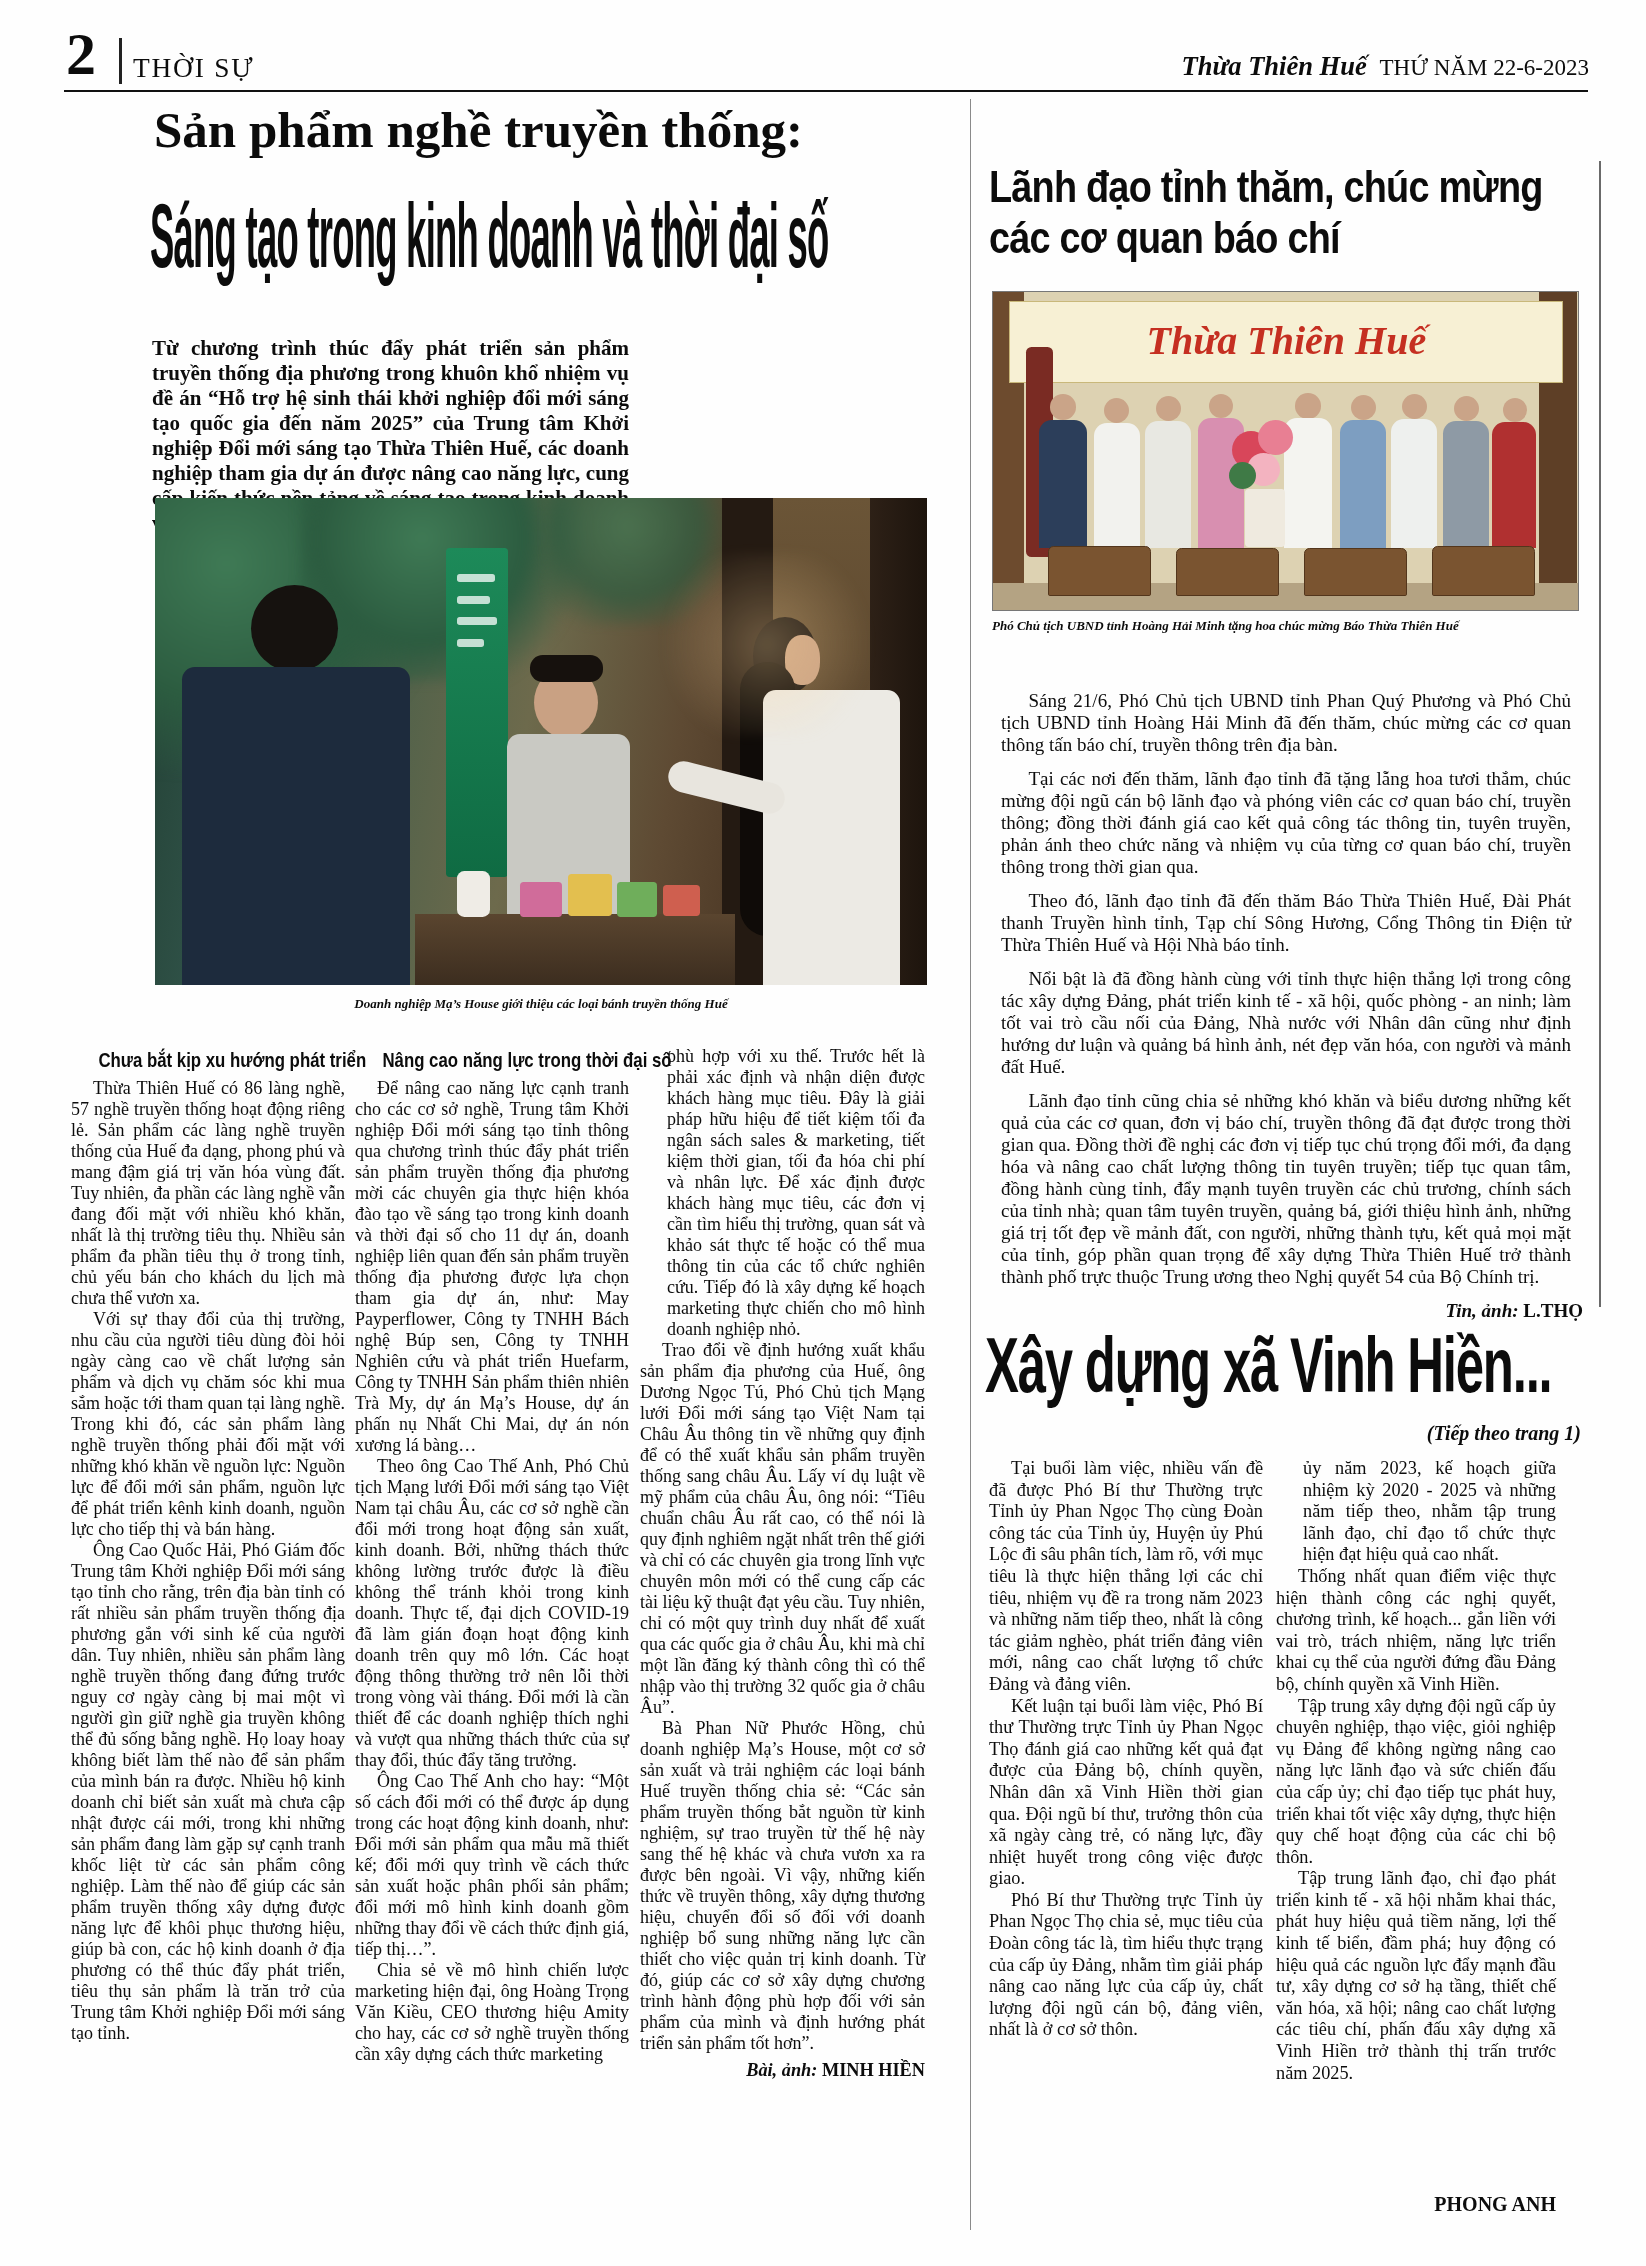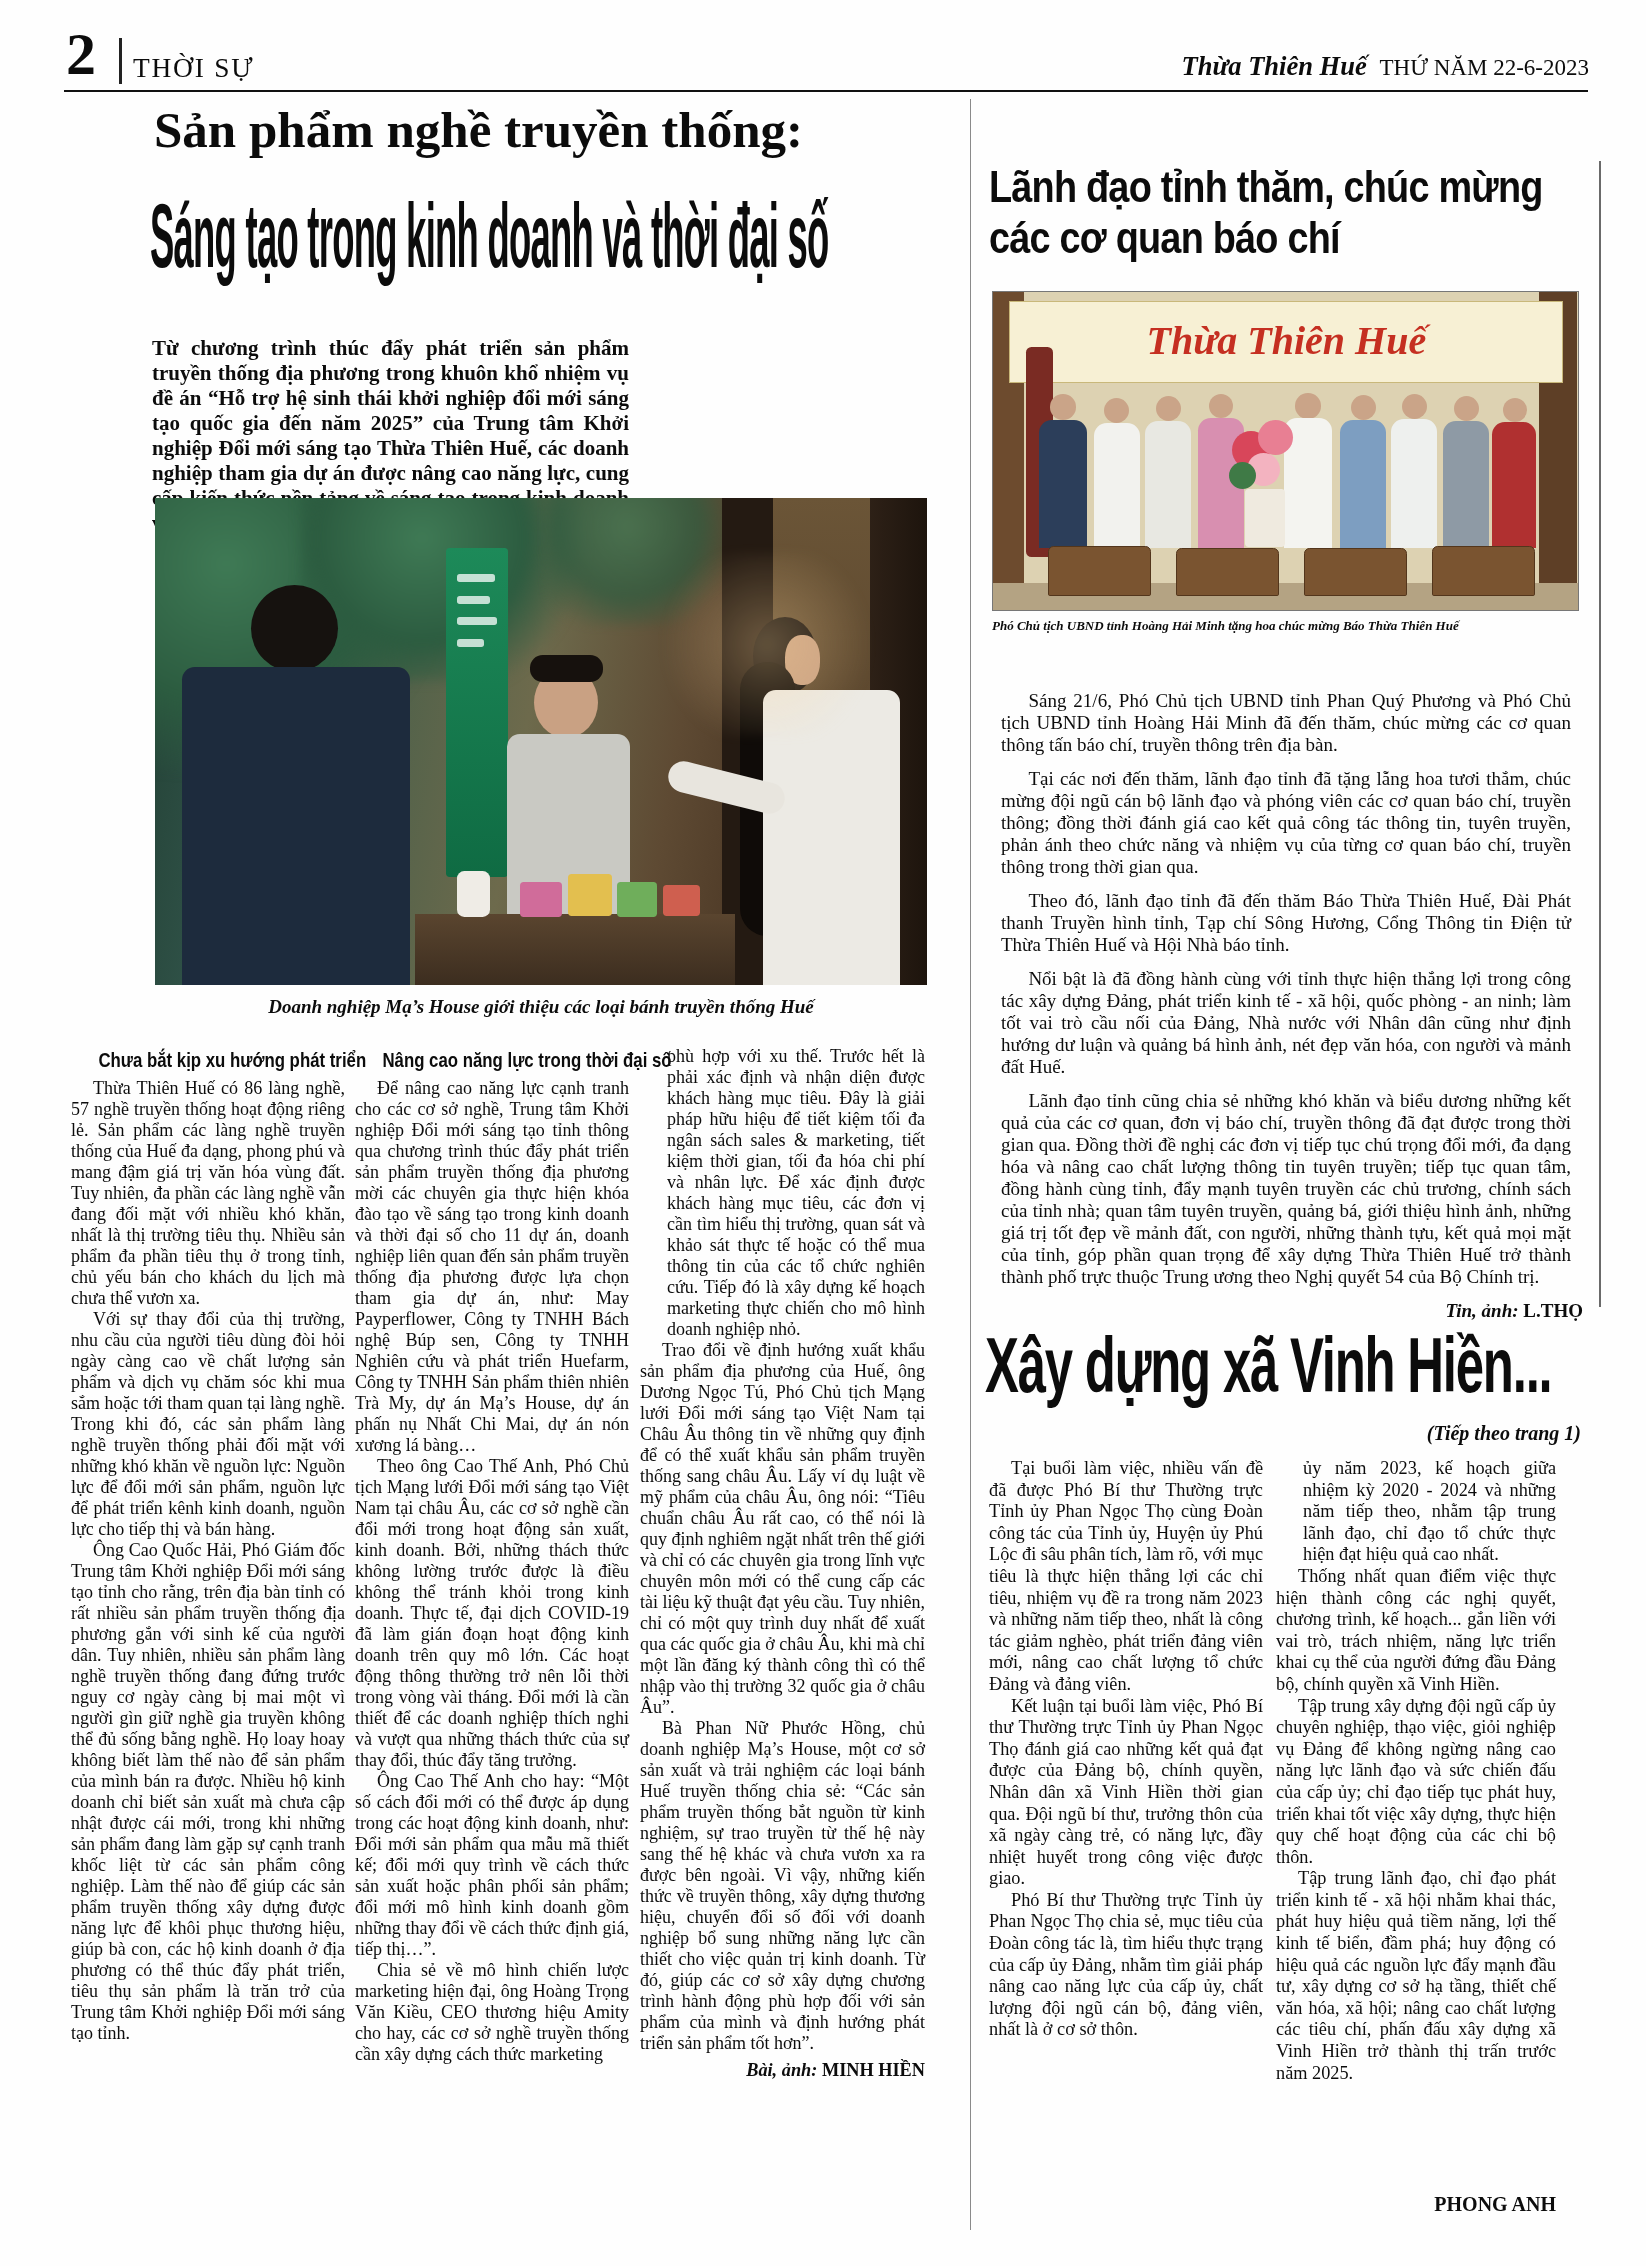--- a/index.html
+++ b/index.html
@@ -18,21 +18,21 @@
   
   .kicker{position:absolute;left:154px;top:101px;font-size:51px;font-weight:bold;white-space:nowrap;}
   .main-headline{position:absolute;left:150px;top:190px;font-size:91px;line-height:1.02;
         letter-spacing:-1.8px;white-space:nowrap;transform:scaleX(0.40);}
   .condensed{font-family:"Liberation Sans",sans-serif;font-weight:bold;transform-origin:left top;}
   .lead{position:absolute;left:152px;top:336px;width:477px;font-size:21px;font-weight:bold;
         line-height:25px;text-align:justify;}
   .main-photo{position:absolute;left:155px;top:498px;width:772px;height:487px;overflow:hidden;
         background:linear-gradient(100deg,#223f33 0%,#31544a 16%,#4e614a 30%,#6d6a4c 48%,#5e4a33 66%,#44301f 84%,#352717 100%);}
   .main-caption{position:absolute;left:155px;top:996px;width:772px;text-align:center;
-        font-size:19px;font-weight:bold;font-style:italic;}
+        font-size:13px;font-weight:bold;font-style:italic;}
   .bodycol{position:absolute;font-size:18px;line-height:21px;text-align:justify;}
   .bodycol p{margin:0;text-indent:22px;}
   .no-first-indent p:first-child{text-indent:0;margin-left:27px;}
   .col1{left:71px;top:1046px;width:274px;}
   .col2{left:355px;top:1046px;width:274px;}
   .col3{left:640px;top:1046px;width:285px;}
   .col-subhead{font-size:21px;line-height:27.4px;transform:scaleX(0.80);transform-origin:center top;
         text-align:center;white-space:nowrap;font-family:"Liberation Sans",sans-serif;font-weight:bold;
         margin-bottom:4.6px;}
   .byline{text-align:right;margin-top:5.5px;font-size:18.3px;}
@@ -219,21 +219,21 @@
   <div class="cont-note">(Tiếp theo trang 1)</div>
   <div class="bodycol colA">
     <div>
         <p>Tại buổi làm việc, nhiều vấn đề đã được Phó Bí thư Thường trực Tỉnh ủy Phan Ngọc Thọ cùng Đoàn công tác của Tỉnh ủy, Huyện ủy Phú Lộc đi sâu phân tích, làm rõ, với mục tiêu là thực hiện thắng lợi các chỉ tiêu, nhiệm vụ đề ra trong năm 2023 và những năm tiếp theo, nhất là công tác giảm nghèo, phát triển đảng viên mới, nâng cao chất lượng tổ chức Đảng và đảng viên.</p>
         <p>Kết luận tại buổi làm việc, Phó Bí thư Thường trực Tỉnh ủy Phan Ngọc Thọ đánh giá cao những kết quả đạt được của Đảng bộ, chính quyền, Nhân dân xã Vinh Hiền thời gian qua. Đội ngũ bí thư, trưởng thôn của xã ngày càng trẻ, có năng lực, đầy nhiệt huyết trong công việc được giao.</p>
         <p>Phó Bí thư Thường trực Tỉnh ủy Phan Ngọc Thọ chia sẻ, mục tiêu của Đoàn công tác là, tìm hiểu thực trạng của cấp ủy Đảng, nhằm tìm giải pháp nâng cao năng lực của cấp ủy, chất lượng đội ngũ cán bộ, đảng viên, nhất là ở cơ sở thôn.</p>
       </div>
   </div>
   <div class="bodycol colB">
     <div class="no-first-indent">
-        <p>ủy năm 2023, kế hoạch giữa nhiệm kỳ 2020 - 2024 và những năm tiếp theo, nhằm tập trung lãnh đạo, chỉ đạo tổ chức thực hiện đạt hiệu quả cao nhất.</p>
+        <p>ủy năm 2023, kế hoạch giữa nhiệm kỳ 2020 - 2025 và những năm tiếp theo, nhằm tập trung lãnh đạo, chỉ đạo tổ chức thực hiện đạt hiệu quả cao nhất.</p>
         <p>Thống nhất quan điểm việc thực hiện thành công các nghị quyết, chương trình, kế hoạch... gắn liền với vai trò, trách nhiệm, năng lực triển khai cụ thể của người đứng đầu Đảng bộ, chính quyền xã Vinh Hiền.</p>
         <p>Tập trung xây dựng đội ngũ cấp ủy chuyên nghiệp, thạo việc, giỏi nghiệp vụ Đảng để không ngừng nâng cao năng lực lãnh đạo và sức chiến đấu của cấp ủy; chỉ đạo tiếp tục phát huy, triển khai tốt việc xây dựng, thực hiện quy chế hoạt động của các chi bộ thôn.</p>
         <p>Tập trung lãnh đạo, chỉ đạo phát triển kinh tế - xã hội nhằm khai thác, phát huy hiệu quả tiềm năng, lợi thế kinh tế biển, đầm phá; huy động có hiệu quả các nguồn lực đẩy mạnh đầu tư, xây dựng cơ sở hạ tầng, thiết chế văn hóa, xã hội; nâng cao chất lượng các tiêu chí, phấn đấu xây dựng xã Vinh Hiền trở thành thị trấn trước năm 2025.</p>
       </div>
   </div>
   <div class="cont-byline">PHONG ANH</div>
 
 </div>
 
 

